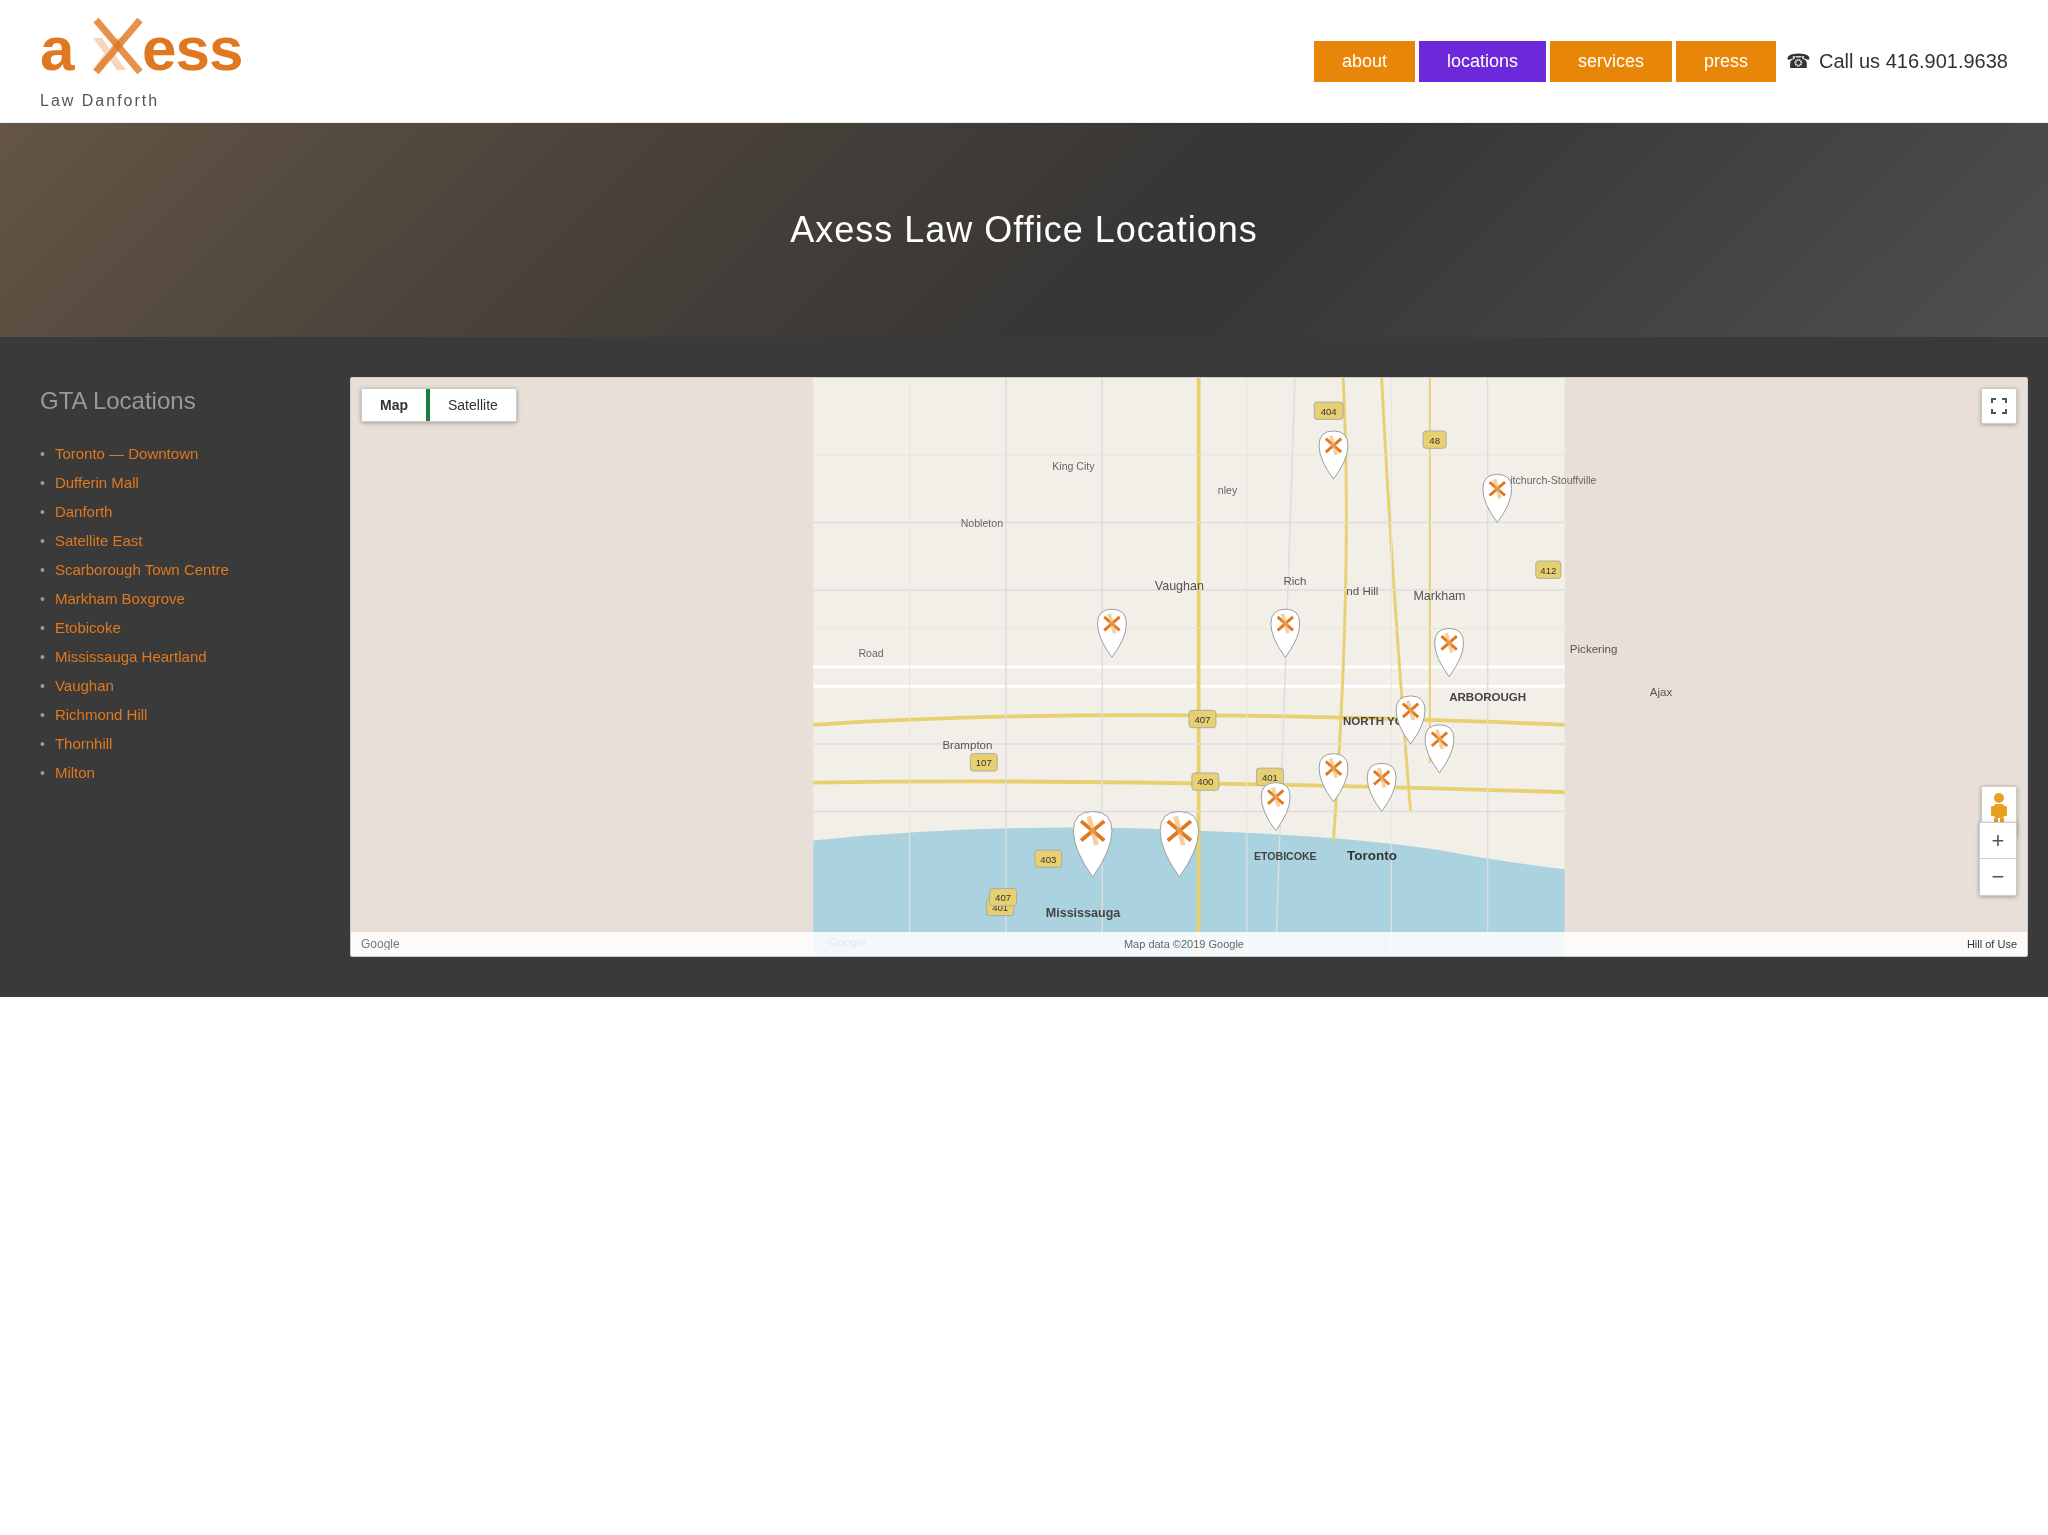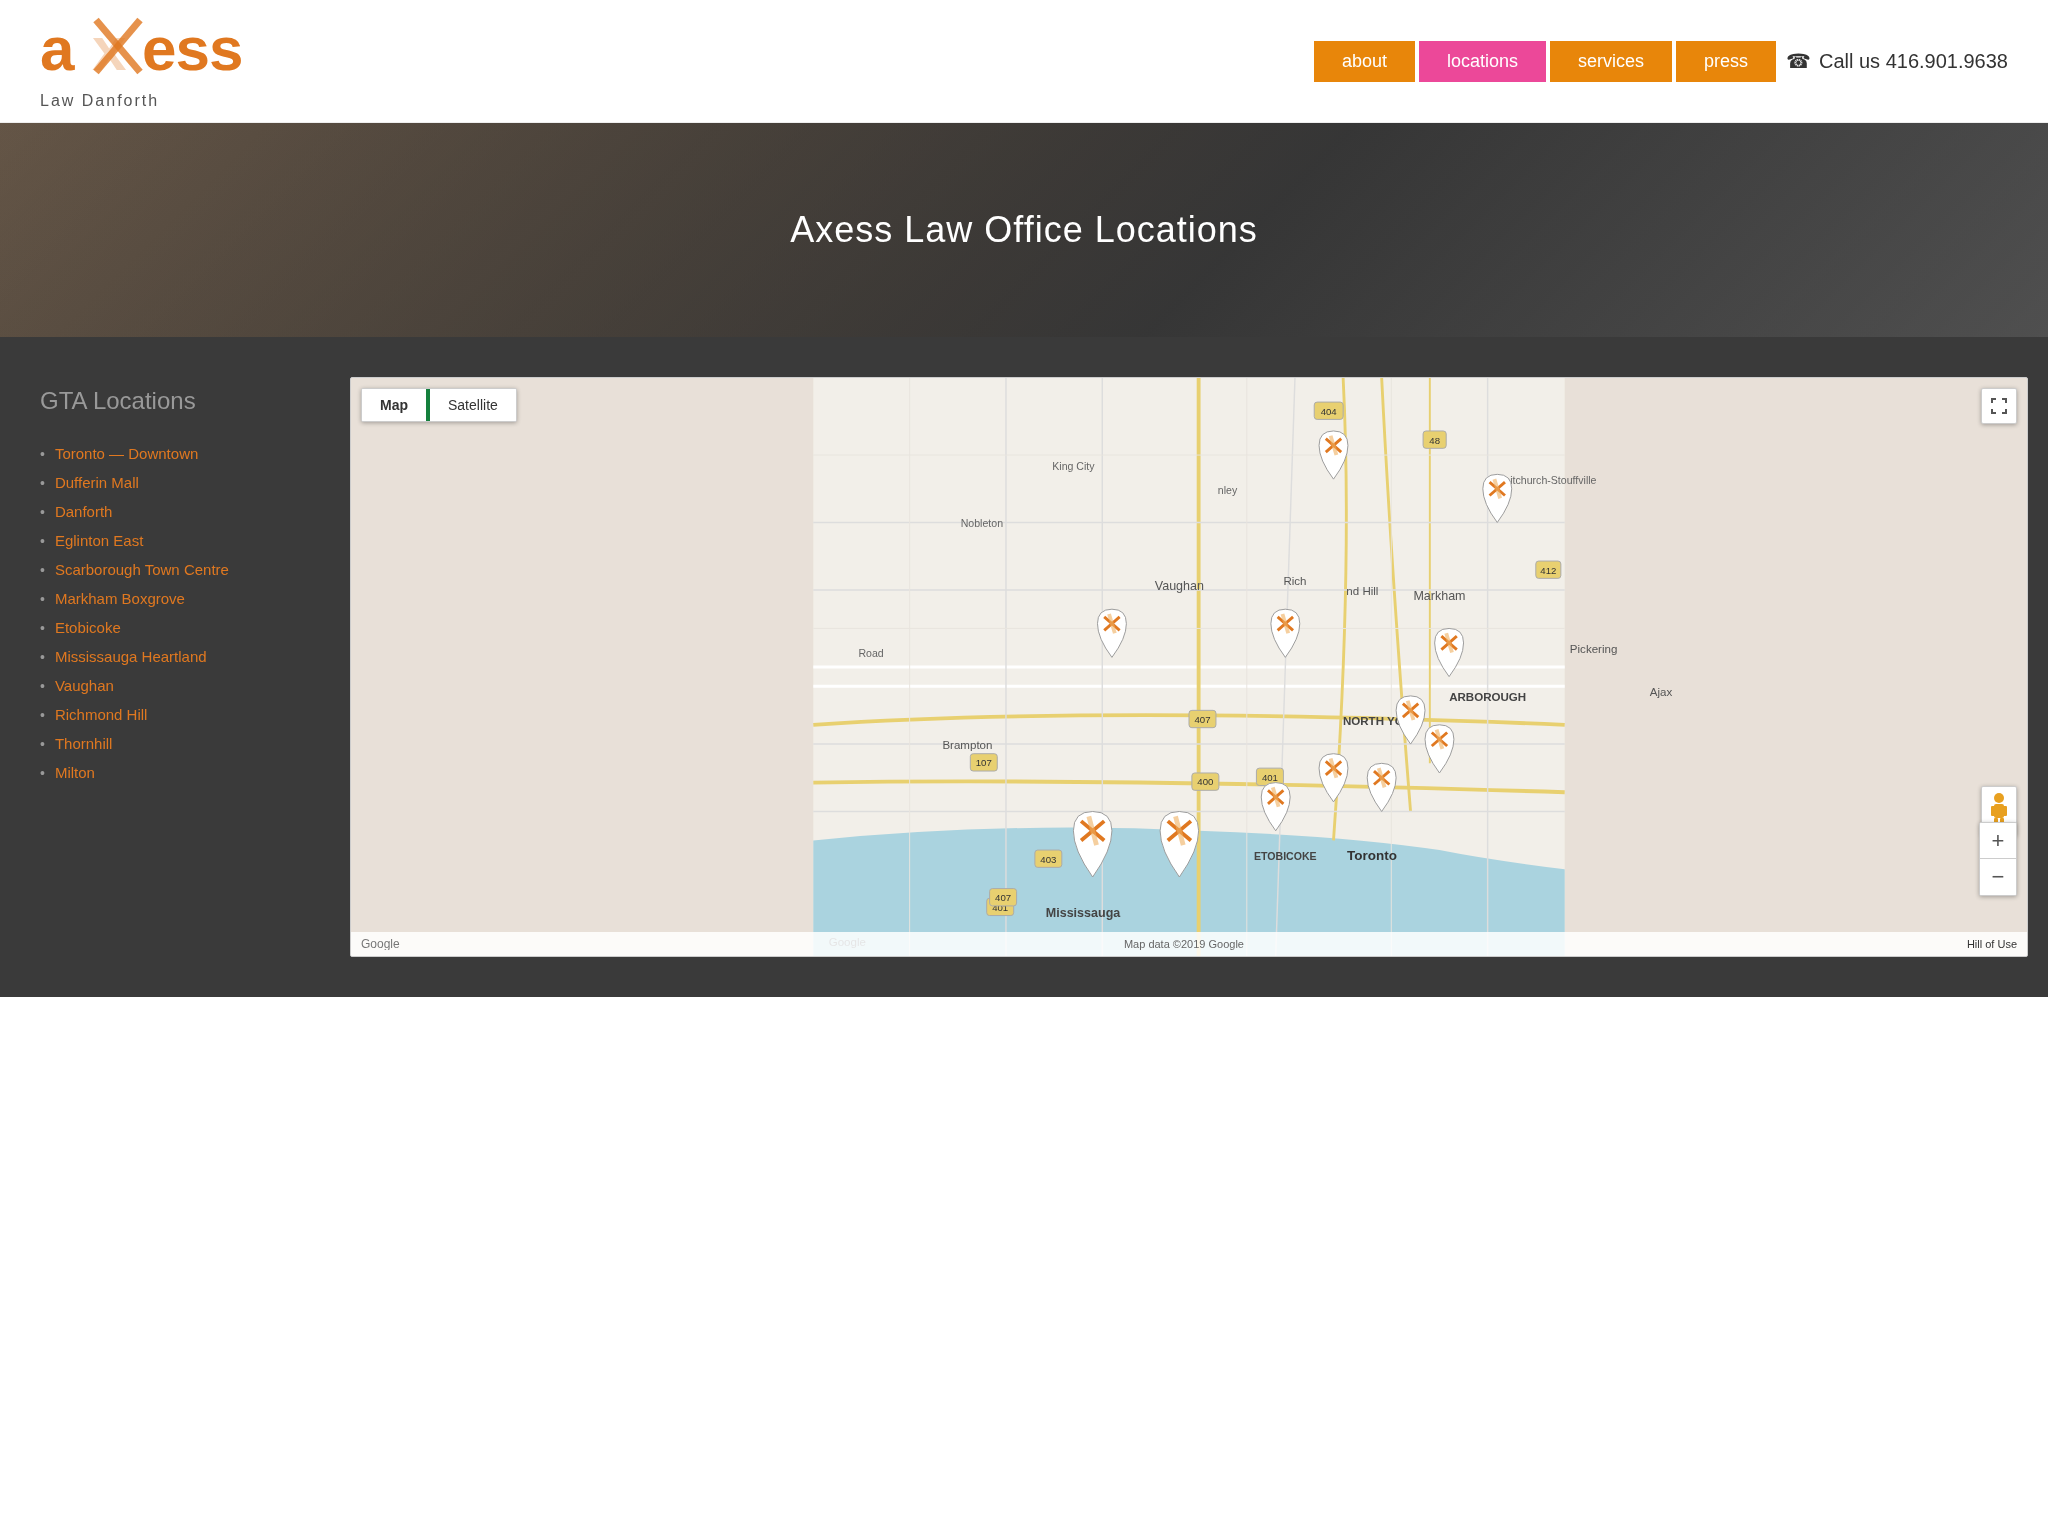--- a/index.html
+++ b/index.html
@@ -45,21 +45,21 @@
     .nav-btn {
       background: #e8860a;
       color: #fff;
       border: none;
       padding: 10px 28px;
       font-size: 18px;
       cursor: pointer;
       font-weight: 500;
       transition: background 0.2s;
     }
-    .nav-btn.active { background: #ec4899; }
+    .nav-btn.active { background: #6d28d9; }
     .call-us {
       font-size: 20px;
       color: #333;
       display: flex;
       align-items: center;
       gap: 8px;
     }
     .phone-icon {
       font-size: 20px;
     }
@@ -307,21 +307,21 @@
       <li>
           <a href="#">Toronto — Downtown</a>
         </li>
       <li>
           <a href="#">Dufferin Mall</a>
         </li>
       <li>
           <a href="#">Danforth</a>
         </li>
       <li>
-          <a href="#">Eglinton East</a>
+          <a href="#">Satellite East</a>
         </li>
       <li>
           <a href="#">Scarborough Town Centre</a>
         </li>
       <li>
           <a href="#">Markham Boxgrove</a>
         </li>
       <li>
           <a href="#">Etobicoke</a>
         </li>

